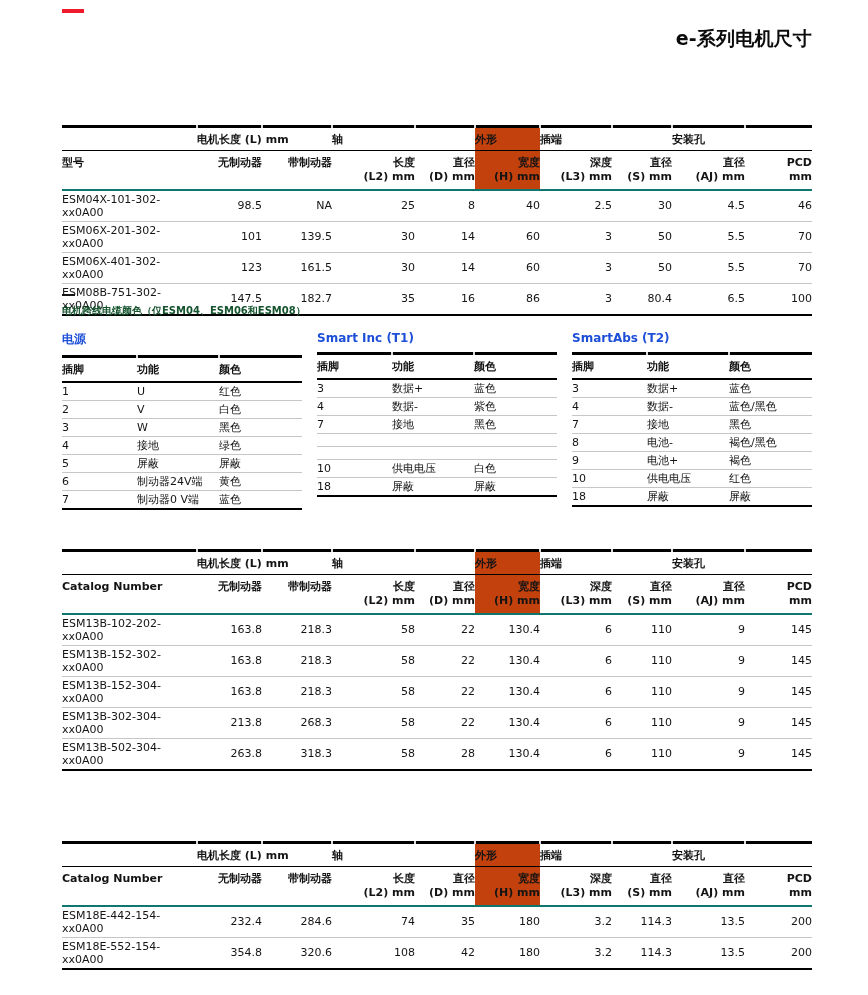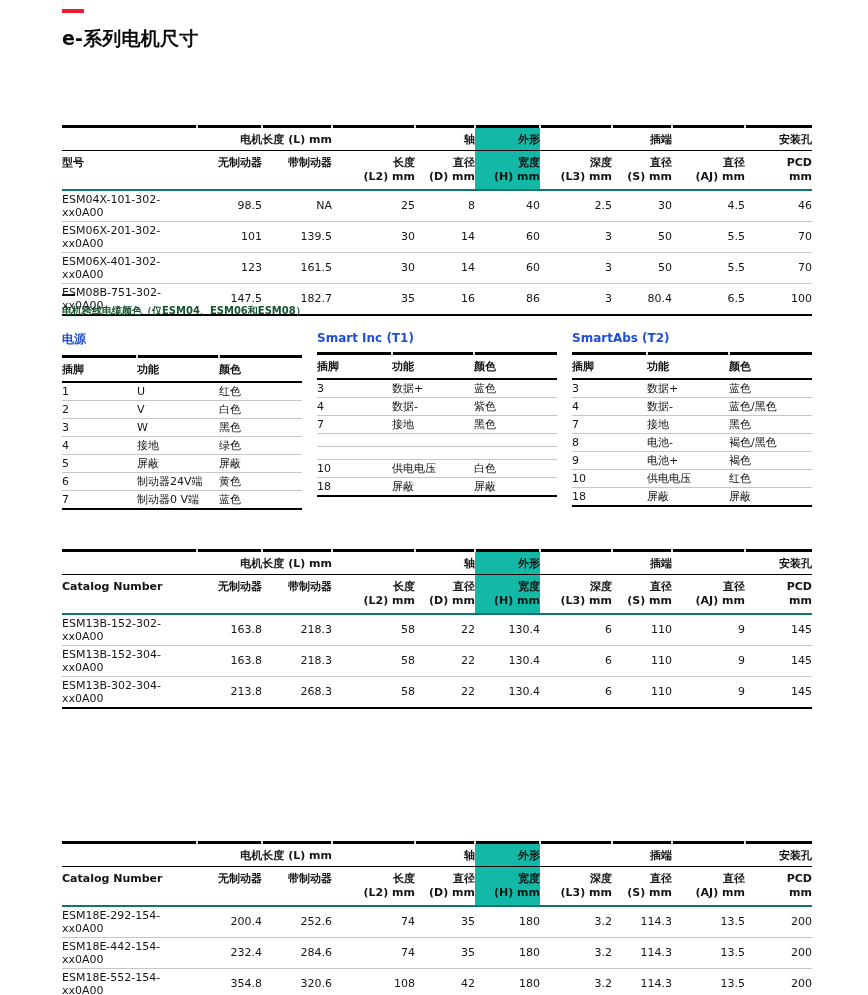--- a/index.html
+++ b/index.html
@@ -6,37 +6,37 @@
   html, body { margin:0; padding:0; }
   body {
     width:868px; height:995px; background:#ffffff; position:relative;
     font-family:"DejaVu Sans","Liberation Sans",sans-serif; color:#111;
     overflow:hidden;
   }
   .content { position:absolute; left:62px; top:0; width:750px; height:995px; }
   .block { position:absolute; left:0; width:750px; }
 
   
-  .t-title { top:9px; }
+  .t-title { top:9px;text-align:right; }
   .red-dash { width:22px; height:4px; background:#ef1b2d; }
   .page-title { margin-top:13px; font-size:19px; font-weight:700; letter-spacing:.2px; color:#0b0b0b; }
 
   
   table { border-collapse:collapse; table-layout:fixed; font-size:11px; color:#141414; }
   table.dim { width:750px; }
   tr.topbar td { height:3px; background:#000; padding:0; }
   tr.topbar td + td { border-left:2px solid #dcdcdc; }
 
-  th.g { font-weight:700; font-size:11px; text-align:right; vertical-align:bottom;
+  th.g { font-weight:700; font-size:11px; text-align:left; vertical-align:bottom;
          padding:4px 0 3px; border-bottom:1px solid #000; }
   th.c { font-weight:700; font-size:11px; text-align:right; vertical-align:top;
          padding:5px 0; border-bottom:2px solid #0f766e; line-height:1.25; }
   th.cid { text-align:left; }
   .cl { display:block; }
-  .shade { background:#14b8a6;margin-top:46px; }
+  .shade { background:#c2410c;margin-top:46px; }
 
   table.dim tbody td { text-align:right; padding:2px 0; height:13px; line-height:13px;
                        border-bottom:1px solid #c6c6c6; font-size:11px; }
   table.dim tbody td.c-id { text-align:left; }
   table.dim tbody tr:last-child td { border-bottom:2px solid #000; }
 
   
   .t1 { top:125px; }
   .t2 { top:549px; }
   .t3 { top:841px; }
@@ -457,20 +457,32 @@
               <span class="cl">(AJ) mm</span>
             </th>
           <th class="c">
               <span class="cl">PCD</span>
               <span class="cl">mm</span>
             </th>
         </tr>
       </thead>
       <tbody>
           <tr>
+            <td class="c-id">ESM13B-102-202-xx0A00</td>
+            <td>163.8</td>
+            <td>218.3</td>
+            <td>58</td>
+            <td>22</td>
+            <td>130.4</td>
+            <td>6</td>
+            <td>110</td>
+            <td>9</td>
+            <td>145</td>
+          </tr>
+          <tr>
             <td class="c-id">ESM13B-152-302-xx0A00</td>
             <td>163.8</td>
             <td>218.3</td>
             <td>58</td>
             <td>22</td>
             <td>130.4</td>
             <td>6</td>
             <td>110</td>
             <td>9</td>
             <td>145</td>
@@ -486,20 +498,32 @@
             <td>110</td>
             <td>9</td>
             <td>145</td>
           </tr>
           <tr>
             <td class="c-id">ESM13B-302-304-xx0A00</td>
             <td>213.8</td>
             <td>268.3</td>
             <td>58</td>
             <td>22</td>
+            <td>130.4</td>
+            <td>6</td>
+            <td>110</td>
+            <td>9</td>
+            <td>145</td>
+          </tr>
+          <tr>
+            <td class="c-id">ESM13B-502-304-xx0A00</td>
+            <td>263.8</td>
+            <td>318.3</td>
+            <td>58</td>
+            <td>28</td>
             <td>130.4</td>
             <td>6</td>
             <td>110</td>
             <td>9</td>
             <td>145</td>
           </tr>
         </tbody>
     </table>
   </div>
 
@@ -573,32 +597,20 @@
               <span class="cl">(AJ) mm</span>
             </th>
           <th class="c">
               <span class="cl">PCD</span>
               <span class="cl">mm</span>
             </th>
         </tr>
       </thead>
       <tbody>
           <tr>
-            <td class="c-id">ESM18E-292-154-xx0A00</td>
-            <td>200.4</td>
-            <td>252.6</td>
-            <td>74</td>
-            <td>35</td>
-            <td>180</td>
-            <td>3.2</td>
-            <td>114.3</td>
-            <td>13.5</td>
-            <td>200</td>
-          </tr>
-          <tr>
             <td class="c-id">ESM18E-442-154-xx0A00</td>
             <td>232.4</td>
             <td>284.6</td>
             <td>74</td>
             <td>35</td>
             <td>180</td>
             <td>3.2</td>
             <td>114.3</td>
             <td>13.5</td>
             <td>200</td>

